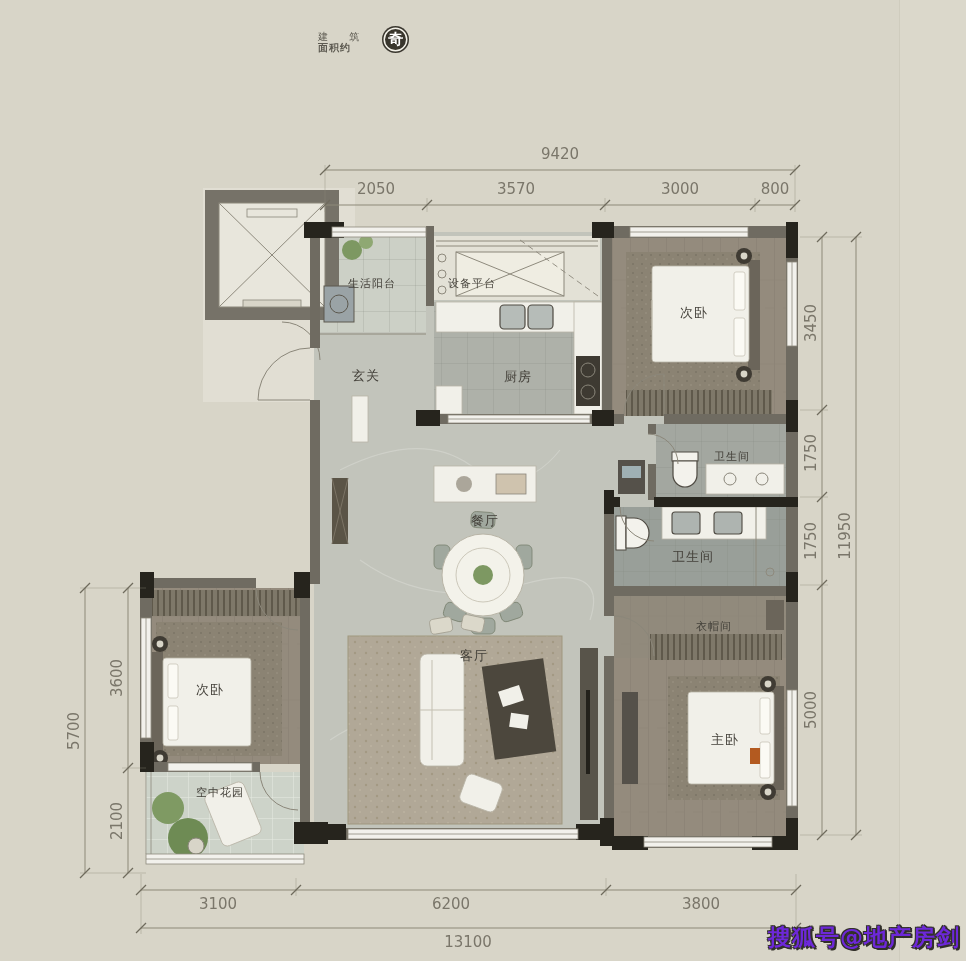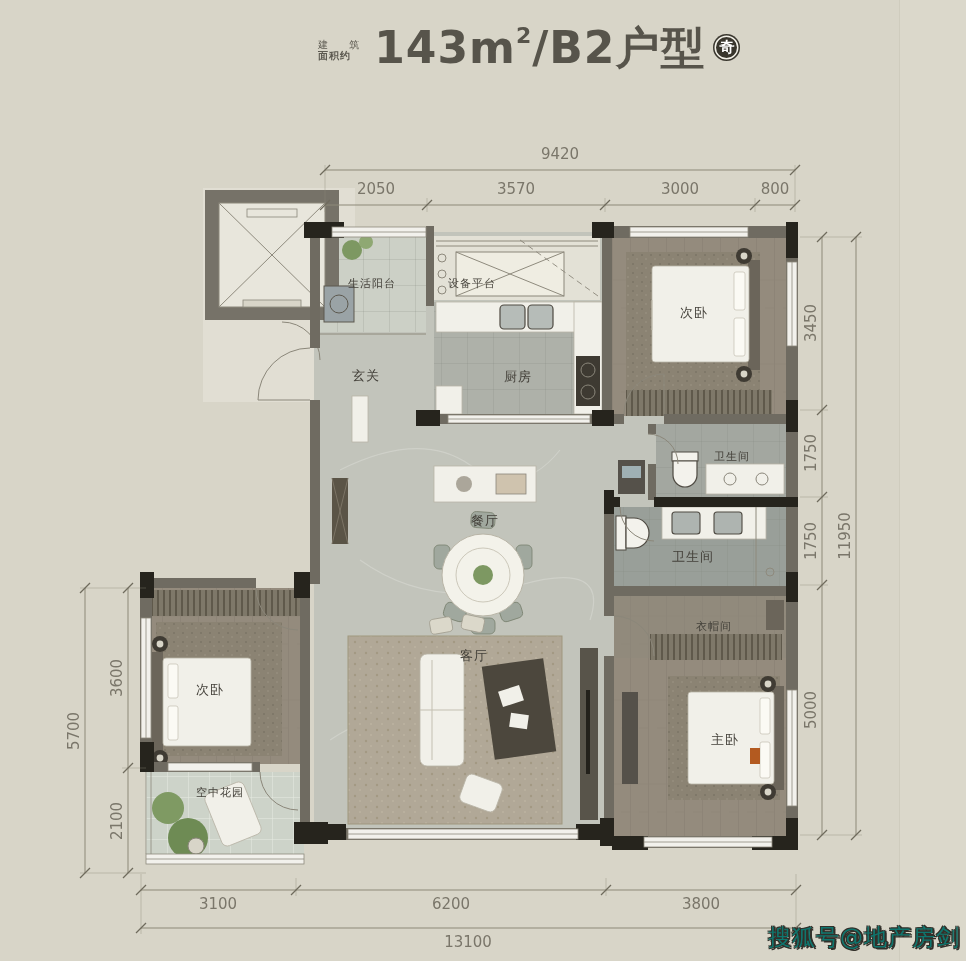--- a/index.html
+++ b/index.html
@@ -13,21 +13,21 @@
   .title{position:absolute;left:318px;top:26px;display:flex;align-items:flex-end;color:#57544b;}
   .title .pre{display:flex;flex-direction:column;justify-content:flex-end;margin-right:6px;padding-bottom:9px;font-size:10px;line-height:11px;color:#5d5a51;}
   .title .pre .l1{letter-spacing:9px;}
   .title .pre .l2{letter-spacing:1px;font-weight:bold;}
   .title .big{font-size:44px;line-height:44px;font-weight:600;letter-spacing:1px;}
   .title sup{font-size:22px;font-weight:600;vertical-align:top;line-height:20px;}
   .badge{width:27px;height:27px;margin:0 0 9px 8px;border-radius:50%;background:#39362d;color:#fff;
     display:flex;align-items:center;justify-content:center;font-size:15px;font-weight:600;
     box-shadow:inset 0 0 0 1.5px #39362d, inset 0 0 0 3px #f3f1e8;}
   
-  .watermark{position:absolute;right:6px;bottom:8px;font-size:23px;font-weight:400;color:#0f766e;letter-spacing:1px;
+  .watermark{position:absolute;right:6px;bottom:8px;font-size:23px;font-weight:700;color:#6d28d9;letter-spacing:1px;
     text-shadow:2px 2px 0 #32302a,-1px -1px 0 #32302a,1px -1px 0 #32302a,-1px 1px 0 #32302a,2px 0 0 #32302a;}
   
   svg{position:absolute;left:0;top:0;}
   svg text{font-family:"DejaVu Sans","Liberation Sans",sans-serif;}
   .wall{fill:#6f6b61;}
   .wallb{fill:#26241d;}
   .win{fill:#f2f1ec;stroke:#8e8a7d;stroke-width:.8;}
   .winline{stroke:#8e8a7d;stroke-width:.8;}
   .thinw{stroke:#8e8a7d;stroke-width:1;fill:none;}
   .arc{stroke:#8b877a;stroke-width:1;fill:none;}
@@ -43,21 +43,20 @@
 </head>
 <body>
 
 <div class="bg-strip"></div>
 
 <div class="title">
   <div class="pre">
     <span class="l1">建 筑</span>
     <span class="l2">面积约</span>
   </div>
-  <div class="big"><span>143m</span><sup>2</sup><span>/B2户型</span></div>
   <div class="badge">奇</div>
 </div>
 
 <svg width="966" height="961" viewBox="0 0 966 961">
   <defs>
     <pattern id="wood" width="18" height="84" patternUnits="userSpaceOnUse">
       <rect width="18" height="84" fill="#948b7d"></rect>
       <line x1="0" y1="0" x2="0" y2="84" stroke="#867e70" stroke-width="1"></line>
       <line x1="0" y1="28" x2="18" y2="28" stroke="#8b8375" stroke-width=".6"></line>
       <line x1="9" y1="56" x2="18" y2="56" stroke="#8b8375" stroke-width=".6"></line>

